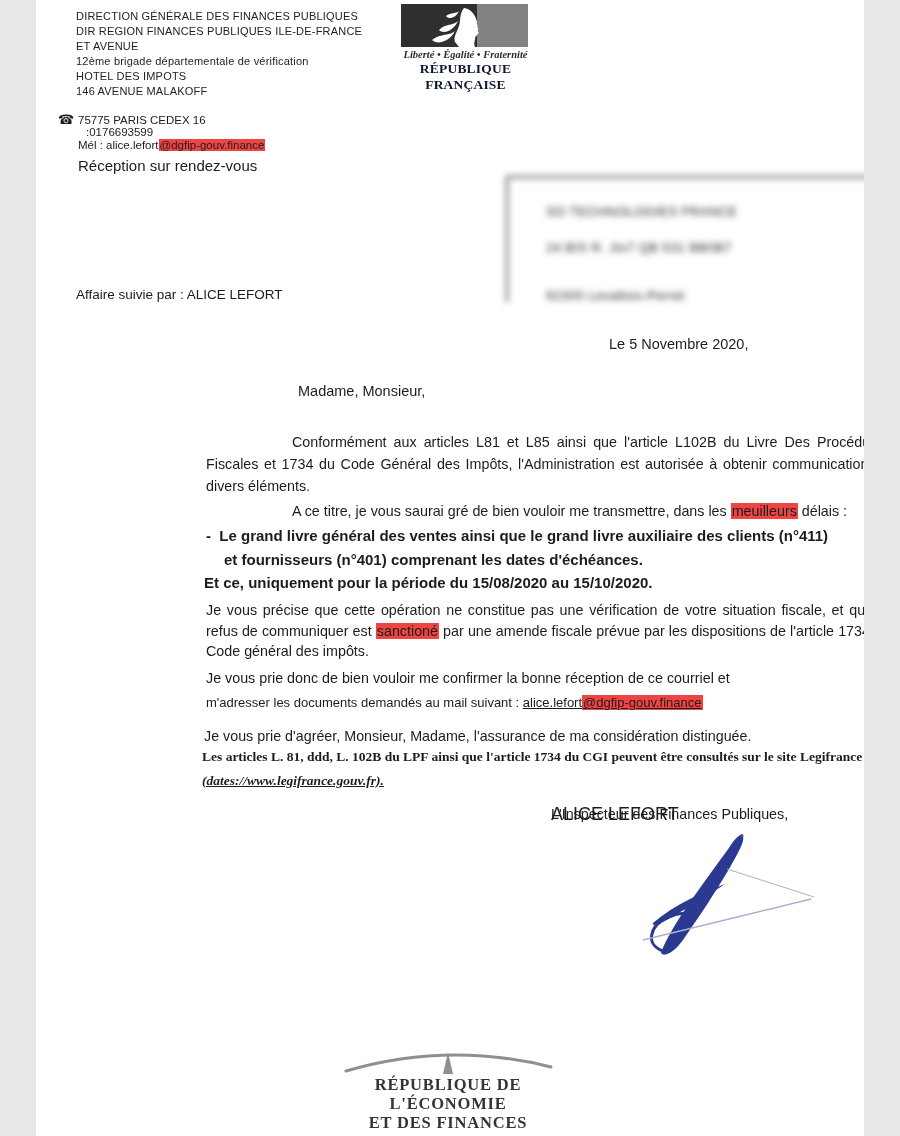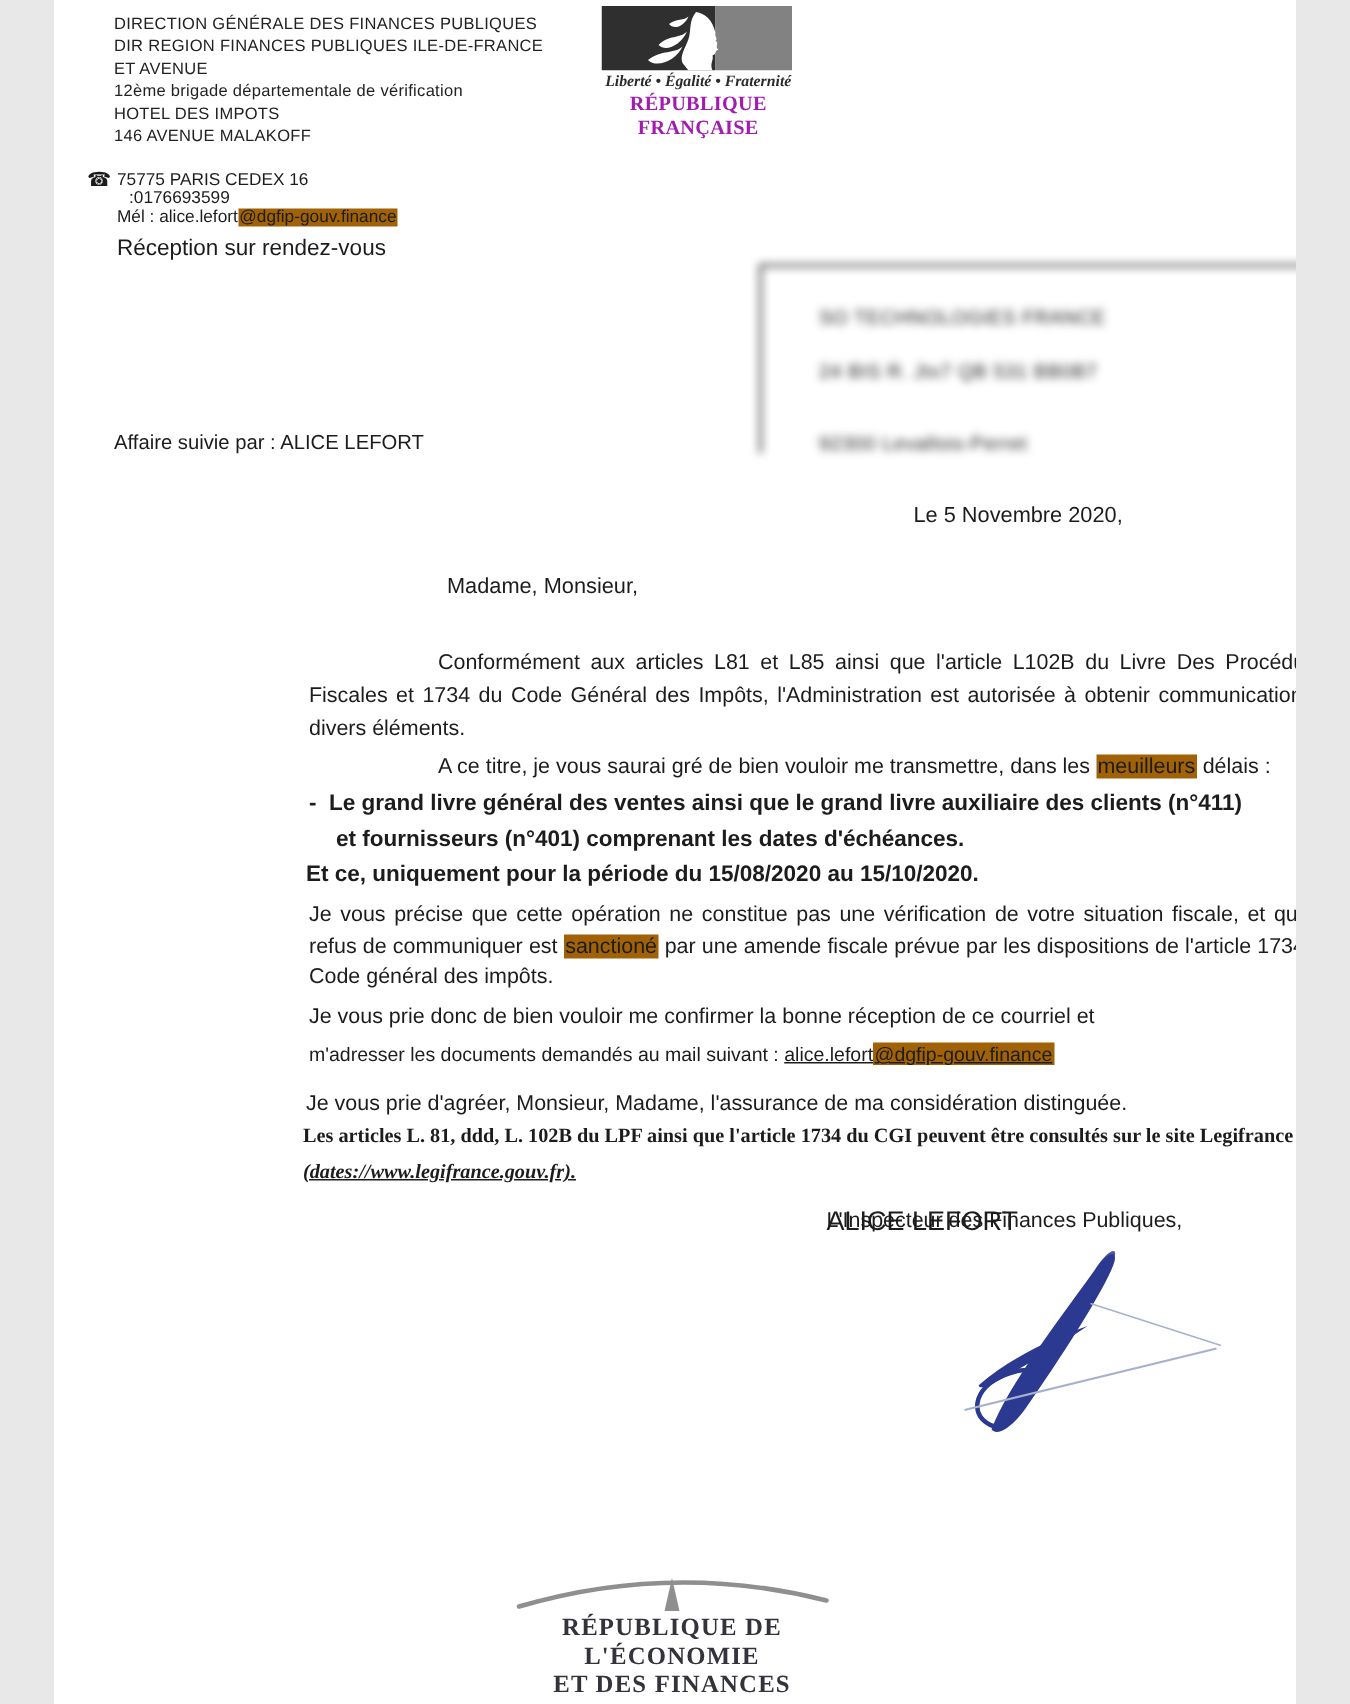--- a/index.html
+++ b/index.html
@@ -14,30 +14,30 @@
     overflow: hidden;
   }
   .abs { position: absolute; }
 
   
   .letterhead { left: 40px; top: 9px; font-size: 11px; line-height: 15px; letter-spacing: 0.2px; color: #222; }
 
   
   .rf-logo-box { left: 365px; top: 4px; width: 127px; height: 43px; }
   .rf-motto { left: 352px; top: 49px; width: 155px; text-align: center; font-family: "Liberation Serif", serif; font-style: italic; font-weight: bold; font-size: 10.5px; color: #2b2b2b; }
-  .rf-name { left: 352px; top: 61px; width: 155px; text-align: center; font-family: "Liberation Serif", serif; font-weight: bold; font-size: 13.5px; letter-spacing: 0.2px; color: #a21caf; }
+  .rf-name { left: 352px; top: 61px; width: 155px; text-align: center; font-family: "Liberation Serif", serif; font-weight: bold; font-size: 13.5px; letter-spacing: 0.2px; color: #0f172a; }
 
   
   .phone-icon { left: 22px; top: 112px; font-size: 13px; color: #1a1a1a; }
   .contact-address { left: 42px; top: 114px; font-size: 11.5px; }
   .contact-phone { left: 50px; top: 126px; font-size: 11.5px; }
   .contact-mel { left: 42px; top: 139px; font-size: 11.5px; }
   .contact-reception { left: 42px; top: 157px; font-size: 15px; }
 
-  .hl { background: #a16207; padding: 0 1px; }
+  .hl { background: #ef4444; padding: 0 1px; }
 
   
   .recipient-box {
     left: 470px; top: 176px; width: 375px; height: 126px;
     border-top: 2px solid #3f3f3f; border-left: 2px solid #3f3f3f; border-right: 2px solid #3f3f3f;
     filter: blur(3px);
     font-size: 13px; color: #1f1f1f; letter-spacing: 0.4px;
   }
   .recipient-box .r1 { position: absolute; left: 38px; top: 26px; }
   .recipient-box .r2 { position: absolute; left: 38px; top: 62px; }

